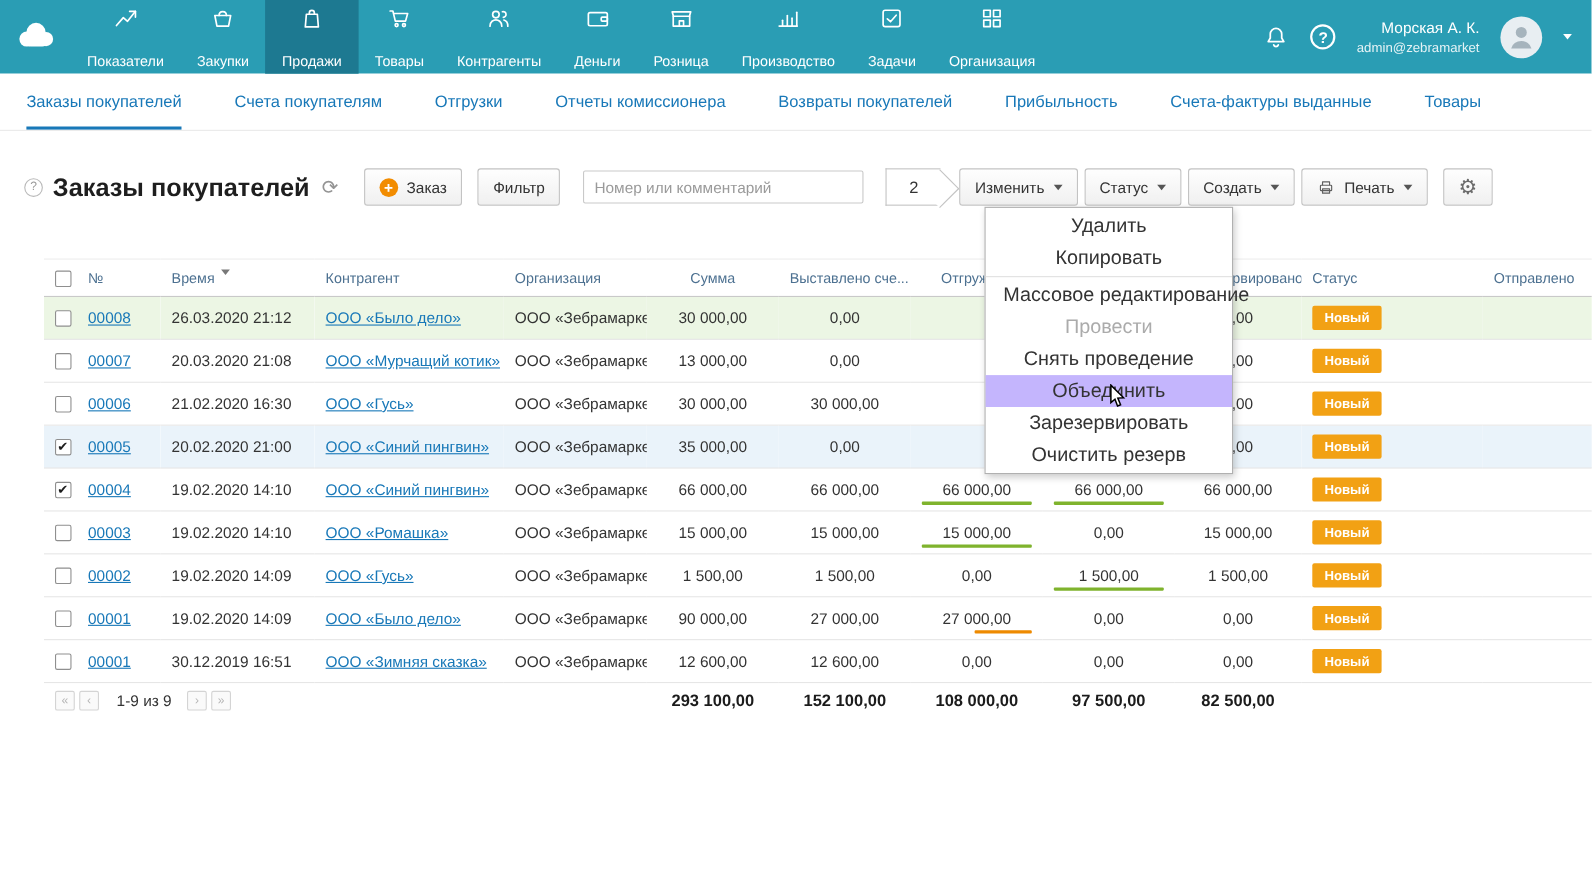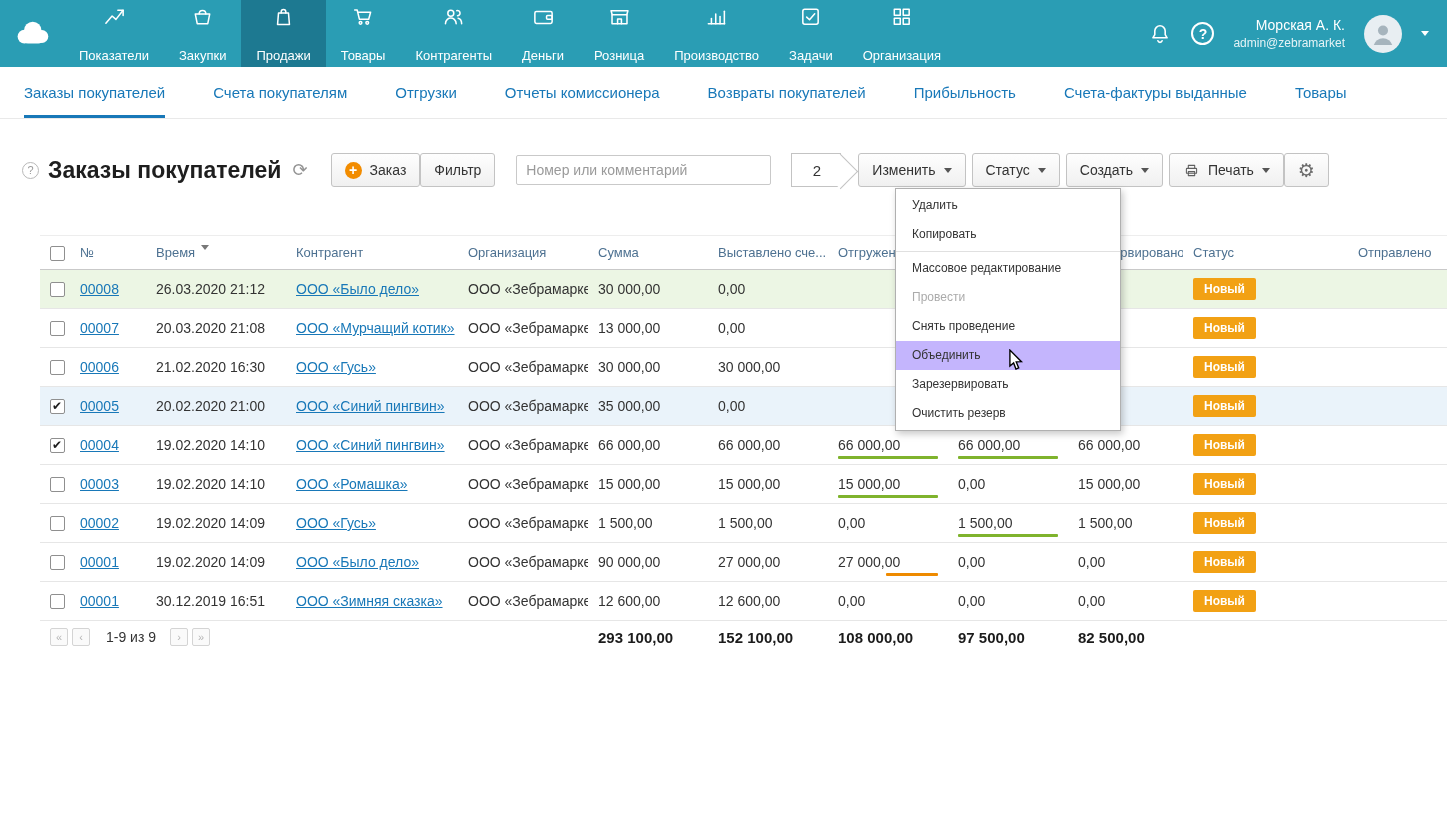--- a/index.html
+++ b/index.html
@@ -92,34 +92,34 @@
     background: #fff; display: flex; align-items: center; justify-content: center;
     font-size: 15px; margin-left: 20px; z-index: 2;
   }
   .sel-counter::after {
     content: ""; position: absolute; right: -12px; top: 4.5px; width: 24px; height: 24px;
     transform: rotate(45deg); border-top: 1px solid #c3c3c3; border-right: 1px solid #c3c3c3;
     background: #fff;
   }
   .m6 { margin-left: 6px; }
   .m17 { margin-left: 17px; }
-  .m14 { }
+  .m14 { margin-left: 14px; }
   .printer { color: #5f5f5f; display: flex; }
   .printer svg { width: 17px; height: 17px; }
   .gear-glyph { font-size: 19px; color: #6b6b6b; line-height: 1; }
 
   
   .table-wrap { margin-top: 47px; }
   table { border-collapse: collapse; table-layout: fixed; margin-left: 40px; width: 1470px; }
   thead th {
     height: 34px; font-weight: normal; font-size: 13px; color: #4d7191; text-align: left;
     padding: 0 10px; border-top: 1px solid #ededed; border-bottom: 1px solid #c9c9c9;
     white-space: nowrap; overflow: hidden; cursor: pointer;
   }
-  thead th.ar, td.num { text-align: left; }
+  thead th.ar, td.num { text-align: center; }
   tbody td {
     height: 39px; padding: 0 10px; font-size: 14px; border-bottom: 1px solid #e6e6e6;
     white-space: nowrap; overflow: hidden; position: relative;
   }
   tr.row-green { background: var(--row-green-bg, #ecf6e4); }
   tr.row-selected { background: var(--row-selected-bg, #eaf3fa); }
   a.lnk { color: var(--link-blue, #1878b8); text-decoration: underline; cursor: pointer; }
   .cb {
     display: inline-block; width: 15px; height: 15px; border: 1px solid #8f8f8f; border-radius: 2px;
     background: #fff; position: relative; vertical-align: middle; cursor: pointer;
@@ -147,22 +147,22 @@
     border-radius: 2px; margin-right: 4px; cursor: pointer;
   }
   .pg-info { font-size: 14px; color: #333; margin: 0 14px 0 12px; font-weight: normal; }
 
   
   .dropdown {
     position: absolute; left: 895px; top: 188px; width: 226px; background: #fff;
     border: 1px solid #b0b0b0; box-shadow: 2px 3px 7px rgba(0,0,0,.22); z-index: 50; padding: 2px 0;
   }
   .dropdown-item {
-    height: 29px; line-height: 29px; padding: 0 16px; font-size: 12px; color: #333;
-    cursor: pointer; white-space: nowrap;
+    height: 29px; line-height: 29px; padding: 0 16px; font-size: 18px; color: #333;
+    cursor: pointer; white-space: nowrap; text-align: center;
   }
   .dropdown-item.disabled { color: #ababab; cursor: default; }
   .dropdown-item.highlight { background: #c4b5fd; }
   .dropdown-divider { height: 1px; background: #e0e0e0; margin: 2px 0; }
 
   .cursor-pointer { position: absolute; left: 1008px; top: 349px; z-index: 60; pointer-events: none; }
 </style>
 </head>
 <body>
 

